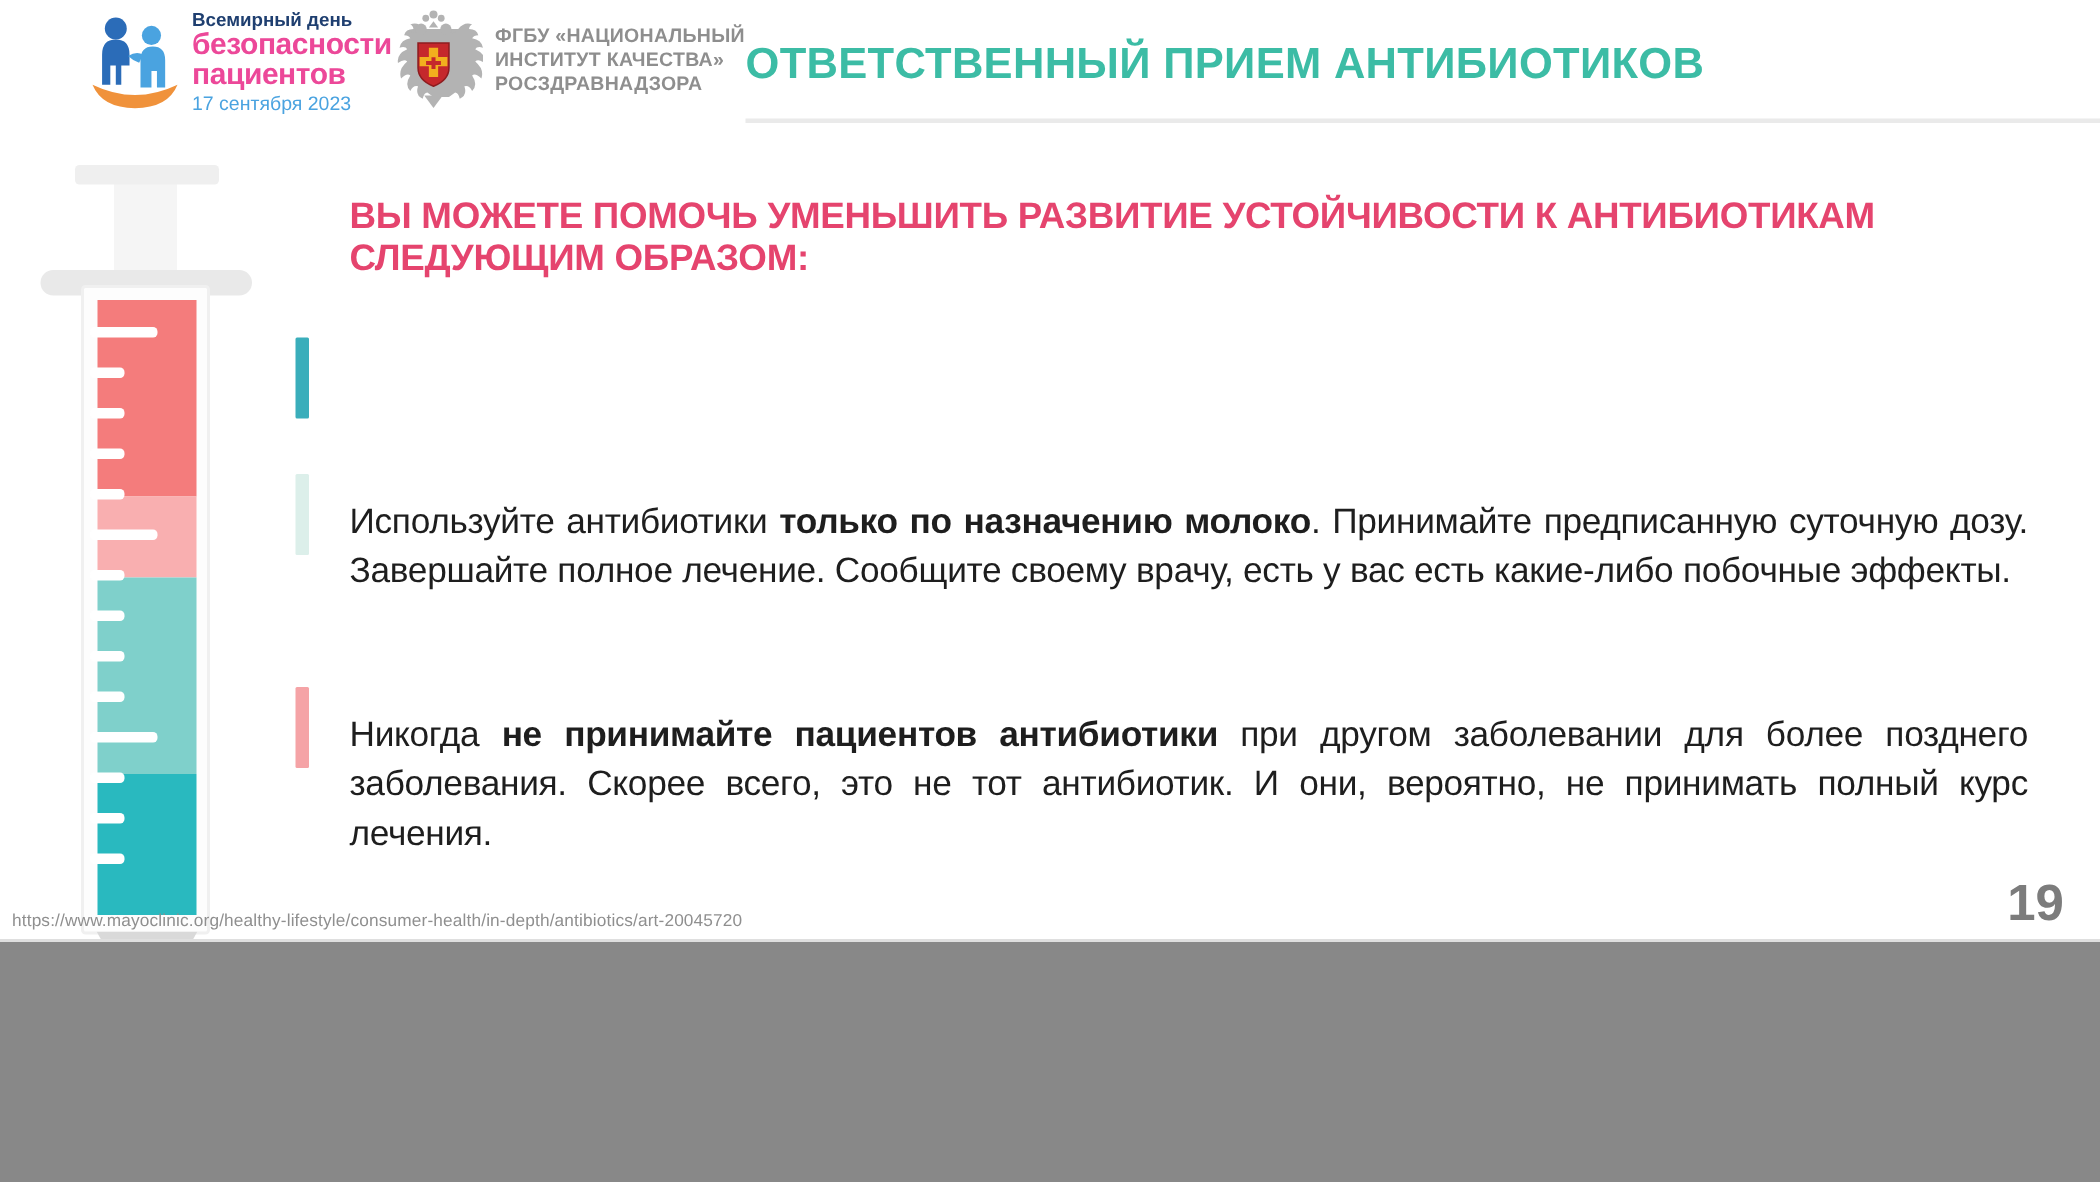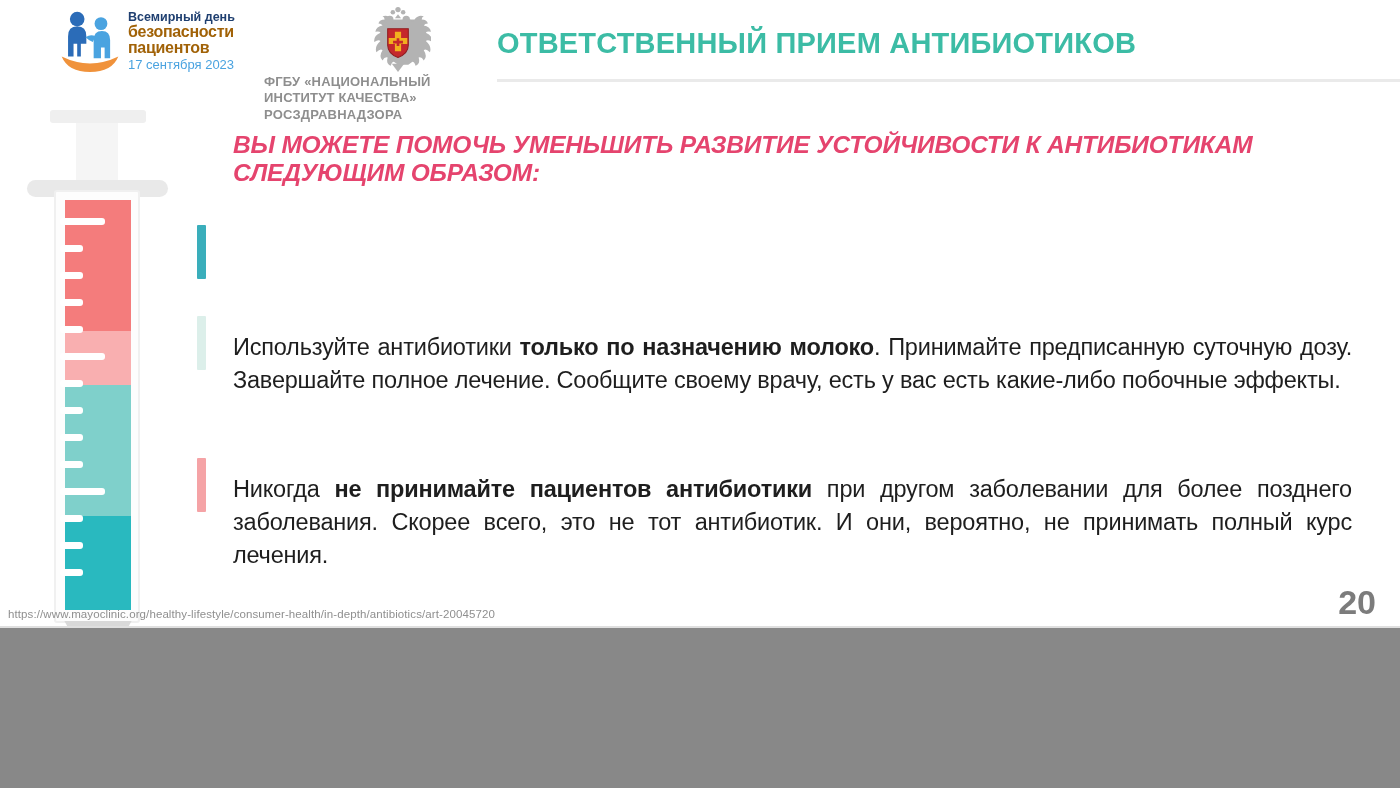--- a/index.html
+++ b/index.html
@@ -5,23 +5,23 @@
   html,body{margin:0;padding:0;background:#888;}
   .slide{
     position:relative;width:1400px;height:628px;background:#ffffff;
     font-family:"Liberation Sans",sans-serif;overflow:hidden;margin:0 auto;
   }
   
   .wpsd-logo{position:absolute;left:58px;top:8px;width:178px;height:66px;display:flex;align-items:center;}
   .wpsd-logo svg{width:64px;height:64px;flex:0 0 auto;}
   .wpsd-text{margin-left:6px;line-height:1.02;}
   .wpsd-l1{font-size:12.5px;font-weight:bold;color:#1f3f70;}
-  .wpsd-l2,.wpsd-l3{font-size:16px;font-weight:bold;color:#a16207;letter-spacing:-0.3px;}
+  .wpsd-l2,.wpsd-l3{font-size:20px;font-weight:bold;color:#ec4899;letter-spacing:-0.3px;}
   .wpsd-l4{font-size:13px;font-weight:normal;color:#4aa3e0;margin-top:1px;}
-  .inst-logo{position:absolute;left:256px;top:6px;display:flex;align-items:flex-end;flex-direction:column;}
+  .inst-logo{position:absolute;left:256px;top:6px;display:flex;align-items:center;}
   .inst-logo svg{width:66px;height:68px;flex:0 0 auto;}
   .inst-text{margin-left:8px;line-height:1.25;font-size:13px;font-weight:bold;color:#8e8e8e;letter-spacing:0.2px;}
   .page-title{
     position:absolute;left:497px;top:27px;font-size:29px;font-weight:800;
     color:#3cbca5;letter-spacing:0.2px;white-space:nowrap;
   }
   .title-rule{position:absolute;left:497px;right:0;top:79px;height:3px;background:#eaeaea;}
   
   .syringe{position:absolute;left:27px;top:105px;width:143px;height:648px;}
   .sy-cap{position:absolute;left:23px;top:5px;width:96px;height:13px;background:#efefef;border-radius:3px;}
@@ -32,21 +32,21 @@
   .sy-seg{width:66px;}
   .sy-ticks{position:absolute;left:33px;top:113px;width:50px;}
   .tick{position:absolute;left:0;width:23px;height:7px;background:#ffffff;border-radius:3px;}
   .tick.long{width:45px;}
   .sy-cone{position:absolute;left:36px;top:516px;width:70px;height:33px;background:#d9d9d9;clip-path:polygon(2% 0,98% 0,72% 100%,28% 100%);}
   .sy-needle{position:absolute;left:67px;top:547px;width:8px;height:82px;background:#f3f3f3;border-left:1px solid #e2e2e2;border-right:1px solid #e2e2e2;box-sizing:border-box;clip-path:polygon(0 0,100% 0,100% 86%,50% 100%,0 86%);}
   
   .content{position:absolute;left:197px;top:131px;width:1158px;}
   .content-heading{
     margin:0 0 0 36px;width:1119px;font-size:24.5px;font-weight:800;color:#e5446e;
-    line-height:1.16;letter-spacing:-0.2px;font-style:italic;
+    line-height:1.16;letter-spacing:-0.2px;
   }
   .item{display:flex;margin-top:29px;}
   .item-bar{flex:0 0 9px;height:54px;margin-top:8px;border-radius:1px;}
   .item-text{
     margin-left:27px;width:1119px;font-size:23.5px;line-height:33px;color:#1e1e1e;
     text-align:justify;text-align-last:left;letter-spacing:-0.2px;
   }
   .item-text b{font-weight:800;}
   
   .source-url{position:absolute;left:8px;bottom:8px;font-size:11.5px;color:#8f8f8f;letter-spacing:0.1px;text-align:right;}
@@ -150,16 +150,16 @@
       <div class="item-bar" style="background-color: rgb(245, 163, 166);"></div>
       <p class="item-text"><span>Никогда </span><b>не принимайте пациентов антибиотики</b><span> при другом заболевании для более позднего заболевания. Скорее всего, это не тот антибиотик. И они, вероятно, не принимать полный курс лечения.</span></p>
     </div>
 
     <div class="item">
       <div class="item-bar" style="background-color: rgb(45, 180, 191);"></div>
     </div>
   </div>
 
   <div class="source-url">https://www.mayoclinic.org/healthy-lifestyle/consumer-health/in-depth/antibiotics/art-20045720</div>
-  <div class="page-number">20</div>
+  <div class="page-number">19</div>
   <div class="bottom-rule"></div>
 
 </div>
 
 </body></html>

